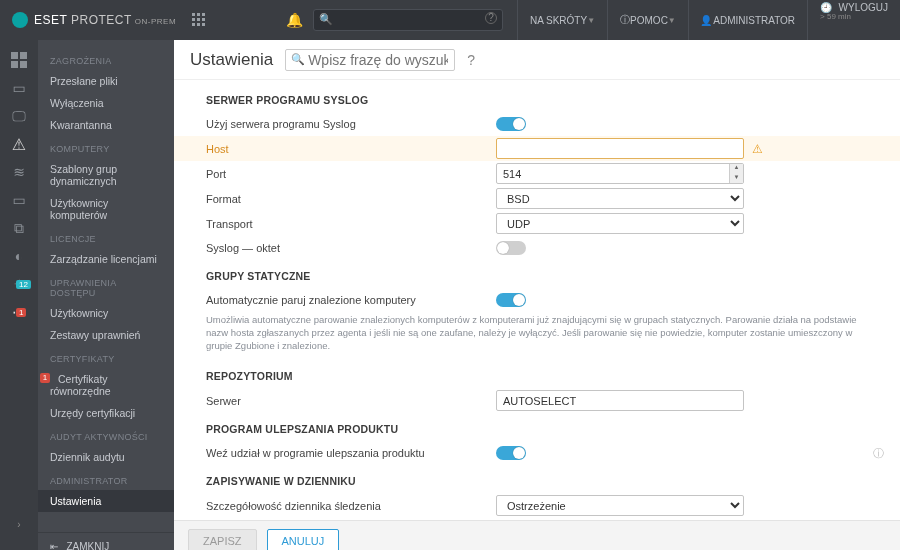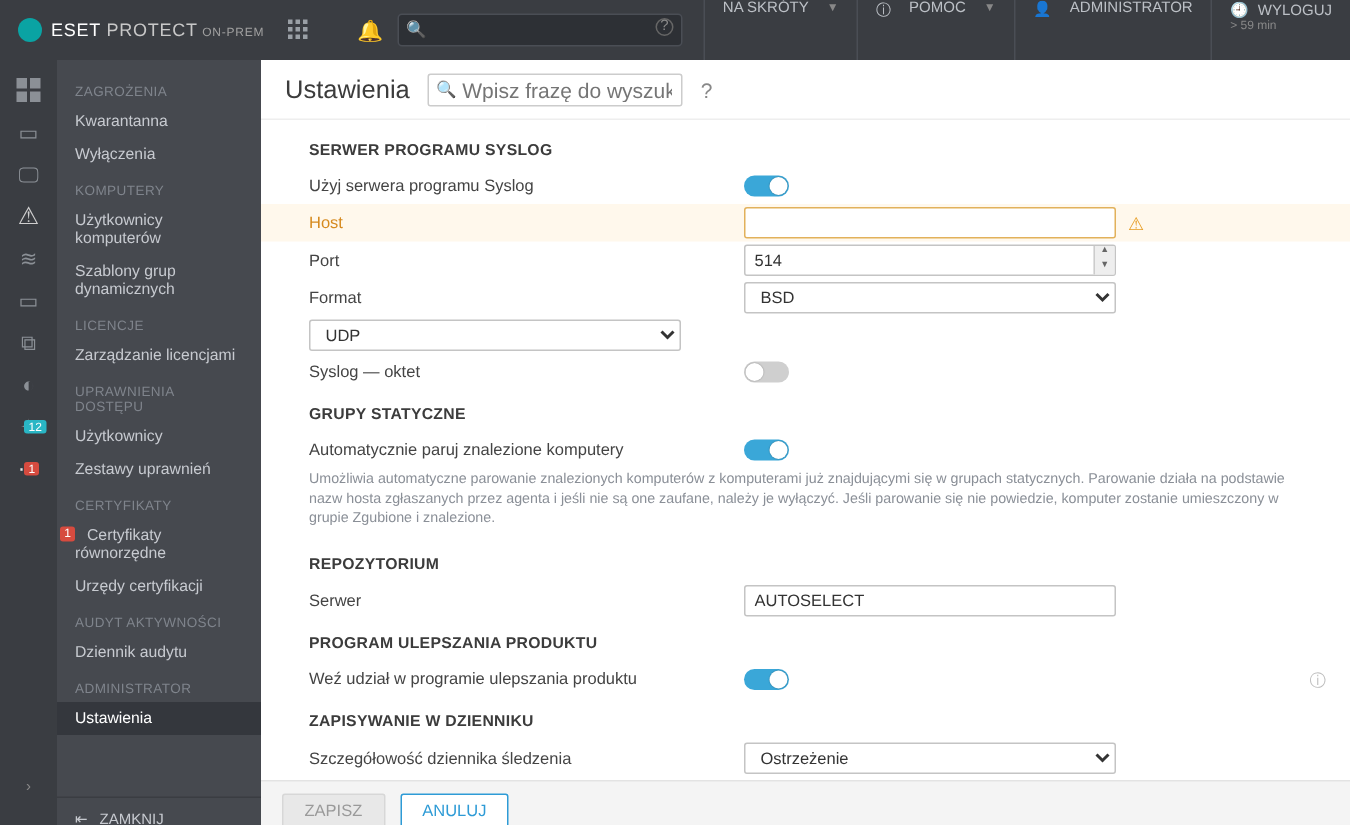--- a/index.html
+++ b/index.html
@@ -13,21 +13,21 @@
   .brand-text .thin { font-weight: 300; color: #c8c8c8; }
   .brand-text .tag { font-size: 8px; color: #a0a0a0; margin-left: 3px; }
   .apps-icon { width: 14px; height: 14px; display: grid; grid-template-columns: repeat(3,3px); grid-template-rows: repeat(3,3px); gap: 2px; margin-left: 10px; cursor: pointer; }
   .apps-icon span { background: #9aa0a6; }
   .tb-spacer { flex: 1; }
   .tb-bell { width: 20px; text-align: center; color: #f5a623; font-size: 14px; cursor: pointer; margin-right: 8px; position: relative; }
   .tb-search { position: relative; width: 190px; margin-right: 14px; }
   .tb-search input { width: 100%; height: 22px; background: #2d3035; border: 1px solid #4a4e55; border-radius: 3px; color: #ddd; padding: 0 22px 0 24px; font-size: 11px; }
   .tb-search .mag { position: absolute; left: 6px; top: 4px; color: #999; font-size: 11px; }
   .tb-search .q { position: absolute; right: 6px; top: 3px; color: #888; font-size: 10px; border: 1px solid #666; border-radius: 50%; width: 12px; height: 12px; line-height: 10px; text-align: center; }
-  .tb-sect { display: flex; height: 100%; padding: 0 12px; border-left: 1px solid #4a4e55; font-size: 10px; color: #bcc0c6; cursor: pointer; gap: 12px; white-space: nowrap; }
+  .tb-sect { display: flex; align-items: center; height: 100%; padding: 0 12px; border-left: 1px solid #4a4e55; font-size: 10px; color: #bcc0c6; cursor: pointer; gap: 0; white-space: nowrap; }
   .tb-sect .caret { font-size: 8px; color: #888; }
   .tb-logout { flex-direction: column; align-items: flex-start; gap: 0; line-height: 1.1; padding: 2px 12px; }
   .tb-logout .sub { font-size: 8px; color: #888; }
   .tb-logout-row { display: flex; align-items: center; gap: 6px; }
 
   .shell { display: flex; height: 520px; }
 
   
   .rail { width: 38px; background: #3a3d42; display: flex; flex-direction: column; align-items: center; padding-top: 6px; position: relative; }
   .rail-ic { width: 38px; height: 28px; display: flex; align-items: center; justify-content: center; color: #8b9096; cursor: pointer; font-size: 14px; position: relative; }
@@ -156,26 +156,27 @@
     <div class="rail-ic">▭</div>
     <div class="rail-ic">⧉</div>
     <div class="rail-ic">◐</div>
     <div class="rail-ic">✦<span class="badge">12</span></div>
     <div class="rail-ic active">⋯<span class="badge red">1</span></div>
     <div class="rail-expand">›</div>
   </div>
 
   <div class="submenu">
     <div class="sub-h">ZAGROŻENIA</div>
+    <div class="sub-i">Przesłane pliki</div>
+    <div class="sub-i">Wyłączenia</div>
     <div class="sub-i">Kwarantanna</div>
-    <div class="sub-i">Wyłączenia</div>
 
     <div class="sub-h">KOMPUTERY</div>
+    <div class="sub-i">Szablony grup dynamicznych</div>
     <div class="sub-i">Użytkownicy komputerów</div>
-    <div class="sub-i">Szablony grup dynamicznych</div>
 
     <div class="sub-h">LICENCJE</div>
     <div class="sub-i">Zarządzanie licencjami</div>
 
     <div class="sub-h">UPRAWNIENIA DOSTĘPU</div>
     <div class="sub-i">Użytkownicy</div>
     <div class="sub-i">Zestawy uprawnień</div>
 
     <div class="sub-h">CERTYFIKATY</div>
     <div class="sub-i"><span class="rb">1</span><span style="margin-left:8px;">Certyfikaty równorzędne</span></div>
@@ -231,20 +232,21 @@
           </div>
         </div>
       </div>
       <div class="row">
         <div class="lbl">Format</div>
         <div class="ctl">
             <select class="field"><option>BSD</option></select>
           </div>
       </div>
       <div class="row">
+        <div class="lbl">Transport</div>
         <div class="ctl">
             <select class="field"><option>UDP</option></select>
           </div>
       </div>
       <div class="row">
         <div class="lbl">Syslog — oktet</div>
         <div class="ctl">
             <div class="tgl"></div>
           </div>
       </div>

